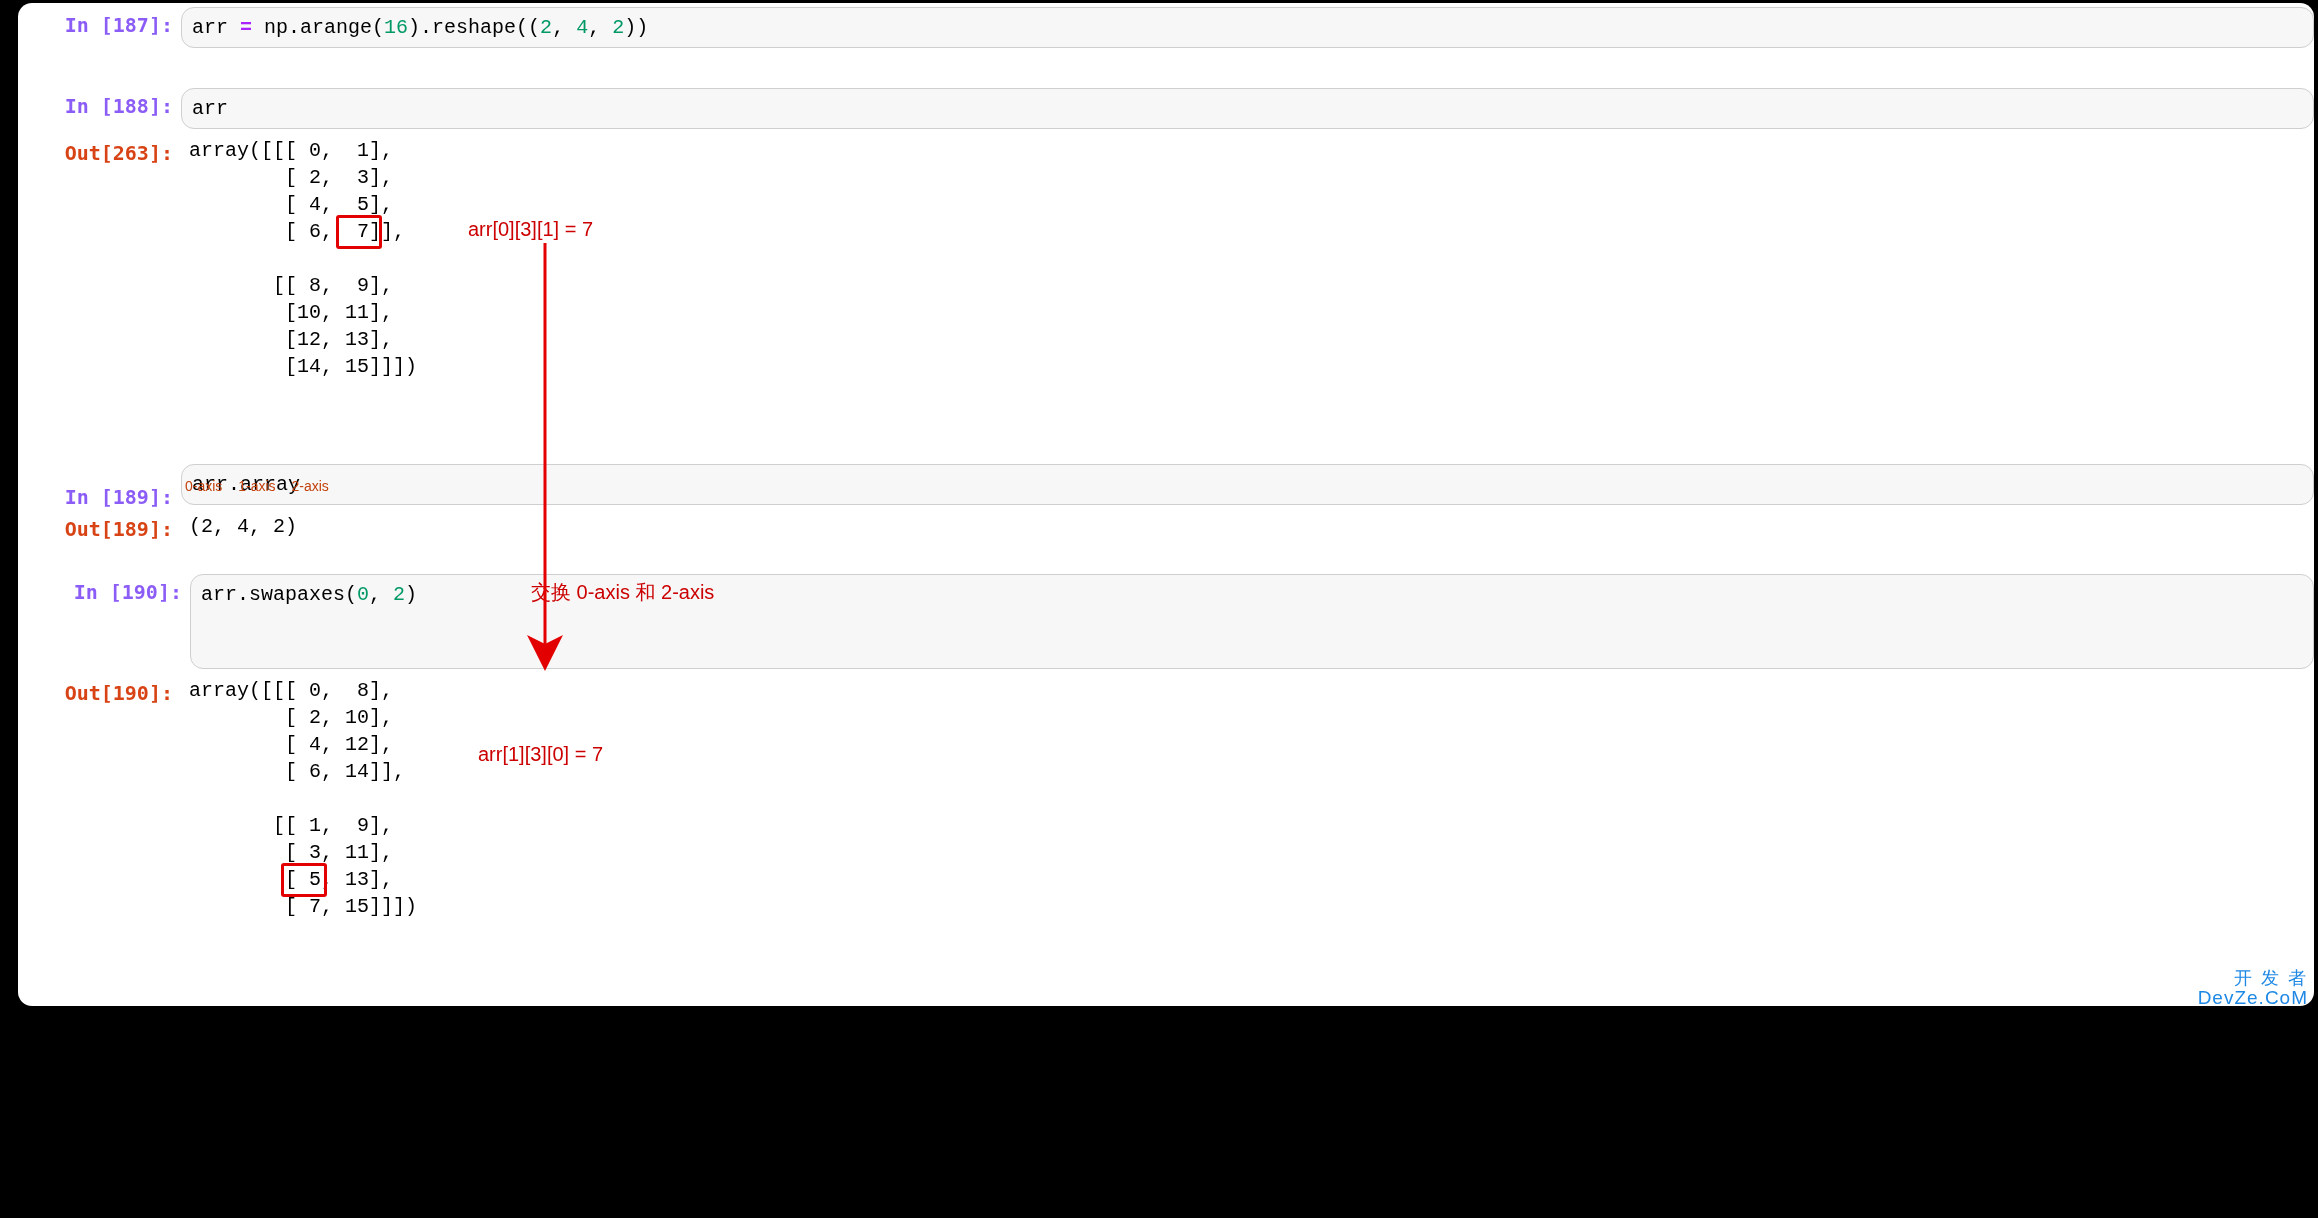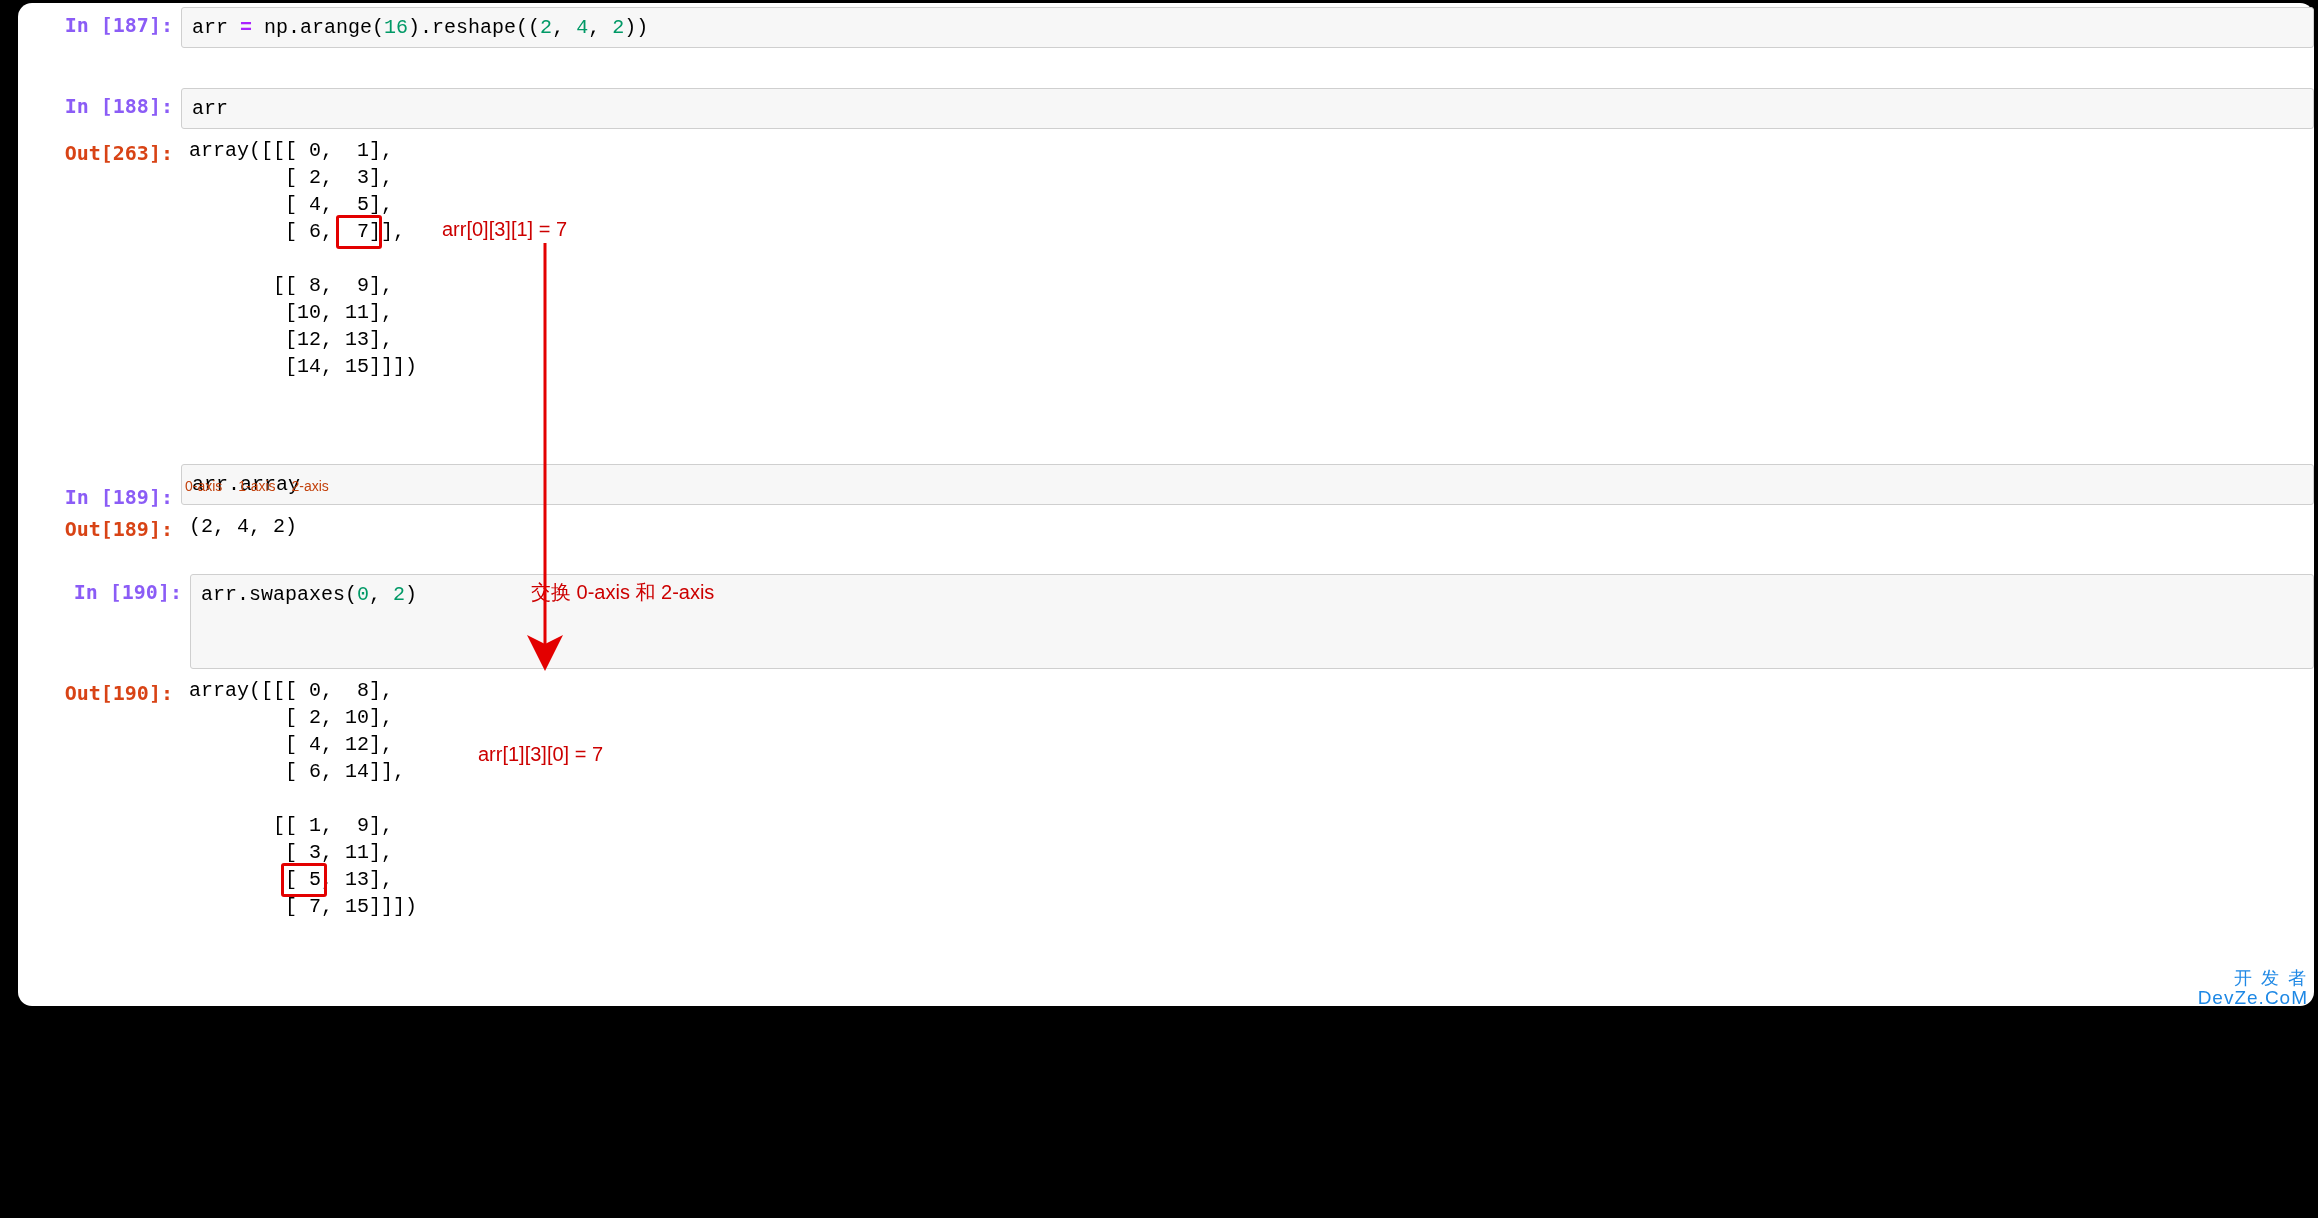--- a/index.html
+++ b/index.html
@@ -1,21 +1,21 @@
 <!DOCTYPE html>
 <html><head>
 <meta charset="utf-8">
 <style>
   html,body{margin:0;padding:0;background:#000;font-family:Menlo,Consolas,"Courier New",monospace;font-size:20px;}
   .page{background:#fff;border-radius:14px;margin:3px 4px 0 18px;padding:2px 0 20px 0;min-height:760px;position:relative;overflow:visible;}
   .cell{display:flex;align-items:flex-start;}
   .prompt{box-sizing:border-box;width:163px;flex:0 0 163px;text-align:right;padding:8px 8px 0 0;font-family:Menlo,Consolas,monospace;color:#303F9F;}
   .prompt .in{color:#8b5cf6;font-weight:600;}
   .prompt .out{color:#D84315;font-weight:600;}
-  .input-area{flex:1;border:1px solid #cfcfcf;border-radius:3px;background:#f7f7f7;padding:6px 10px;margin:2px 0 4px 0;white-space:pre;font-family:inherit;line-height:1.35;position:relative;}
+  .input-area{flex:1;border:1px solid #cfcfcf;border-radius:13px;background:#f7f7f7;padding:6px 10px;margin:2px 0 4px 0;white-space:pre;font-family:inherit;line-height:1.35;position:relative;}
   .output-area{flex:1;padding:4px 10px 12px 8px;white-space:pre;font-family:inherit;line-height:1.35;position:relative;}
   .tok-op{color:#AA22FF;font-weight:600;}
   .tok-num{color:#009966;}
   .note{position:absolute;color:#CC0000;font-family:Arial,"Microsoft YaHei",sans-serif;font-size:20px;white-space:nowrap;}
   .axis-note{position:absolute;left:167px;top:475px;color:#c2410c;font-family:Arial,sans-serif;font-size:14px;}
   .axis-note span{display:inline-block;margin-right:12px;}
   .boxred{position:absolute;border:3px solid #E30000;border-radius:3px;}
   .watermark{position:absolute;right:6px;bottom:-2px;color:#1E88E5;font-family:Arial,sans-serif;font-size:18px;letter-spacing:2px;line-height:1.05;text-align:right;}
   .watermark .cn{display:block;}
   .watermark .en{display:block;font-size:19px;letter-spacing:1px;}
@@ -79,21 +79,21 @@
         [ 6, 14]],
 
        [[ 1,  9],
         [ 3, 11],
         [ 5, 13],
         [ 7, 15]]])</span>
       <div class="boxred" style="left:100px;top:190px;width:40px;height:28px;"></div>
     </div>
   </div>
 
-  <div class="note" style="left:424px;top:215px;">arr[0][3][1] = 7</div>
+  <div class="note" style="left:450px;top:215px;">arr[0][3][1] = 7</div>
   <div class="note" style="left:460px;top:740px;">arr[1][3][0] = 7</div>
 
   <svg class="arrow" width="100" height="450">
     <defs>
       <marker id="ah" markerWidth="14" markerHeight="14" refX="6" refY="6" orient="auto">
         <path d="M0,0 L12,6 L0,12 L3,6 Z" fill="#E30000"></path>
       </marker>
     </defs>
     <line x1="72" y1="10" x2="72" y2="420" stroke="#E30000" stroke-width="3" marker-end="url(#ah)"></line>
   </svg>

